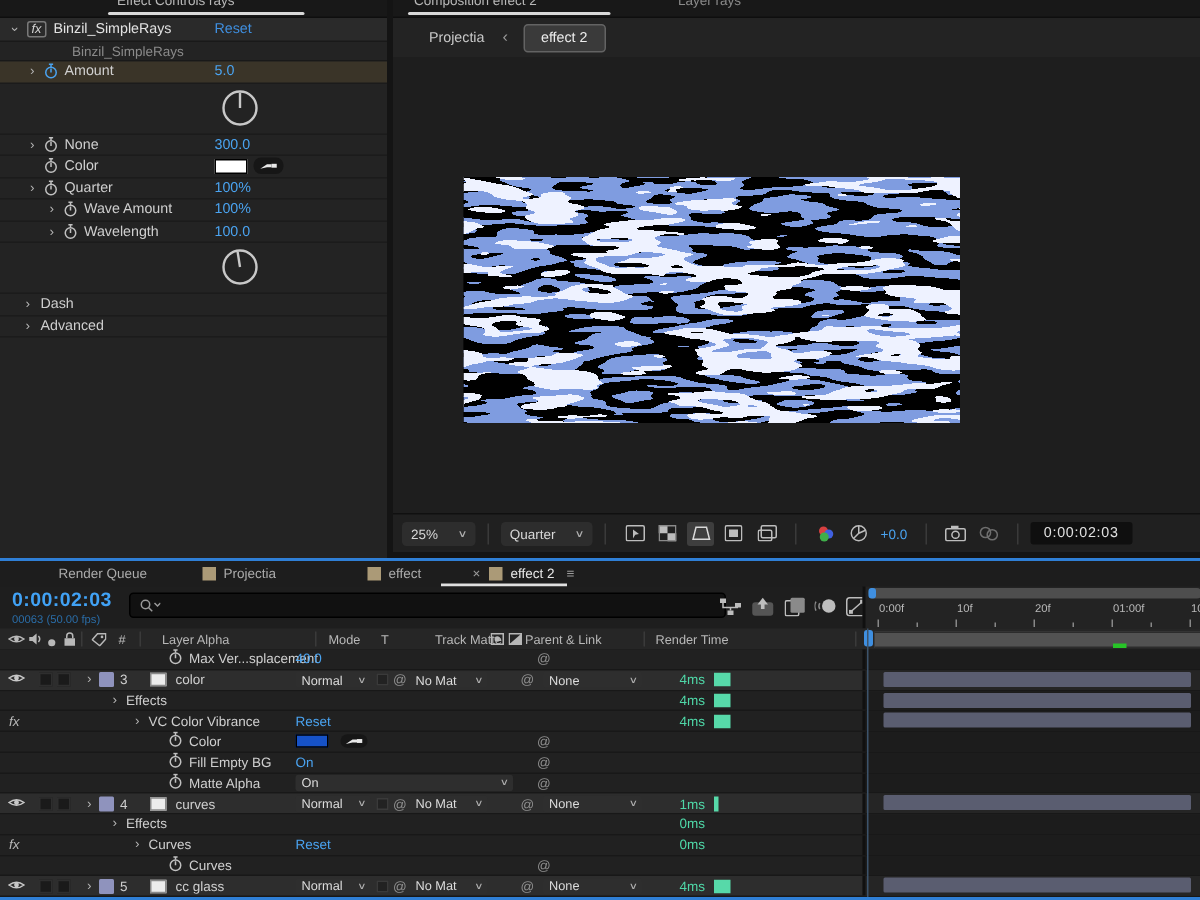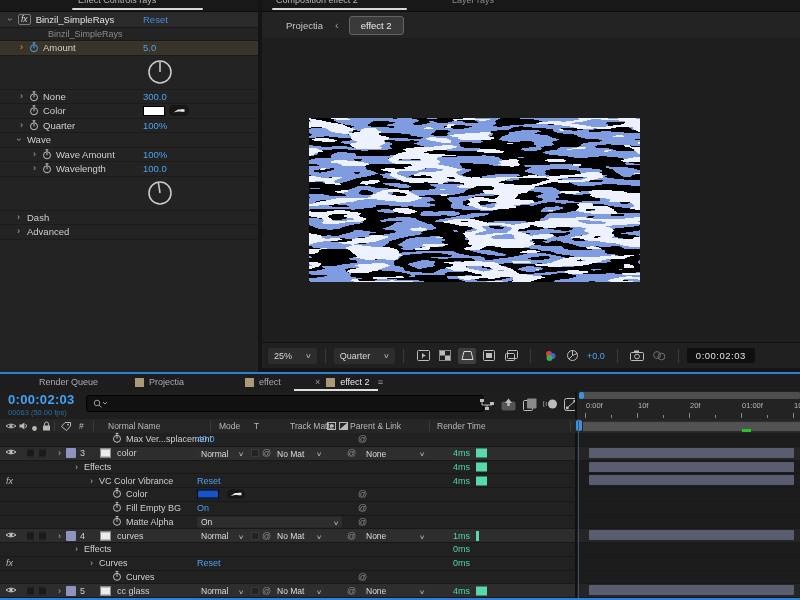--- a/index.html
+++ b/index.html
@@ -182,24 +182,20 @@
           <svg width="10" height="11">
             <circle cx="5" cy="6.3" r="3.5" fill="none" stroke="#c0c0c0"></circle>
             <line x1="5" y1="6.3" x2="5" y2="3.6" stroke="#c0c0c0"></line>
             <line x1="3.6" y1="0.8" x2="6.4" y2="0.8" stroke="#c0c0c0"></line>
             <line x1="5" y1="0.8" x2="5" y2="2.6" stroke="#c0c0c0"></line>
           </svg>
         </span>
         <span class="ec-name">Quarter</span>
         <span class="ec-val">100%</span>
       </div>
-      <div class="ec-row kind-group">
-        <span class="exp open">›</span>
-        <span class="ec-name">Wave</span>
-      </div>
       <div class="ec-row ind1">
         <span class="exp">›</span>
         <span class="sw-wrap">
           <svg width="10" height="11">
             <circle cx="5" cy="6.3" r="3.5" fill="none" stroke="#c0c0c0"></circle>
             <line x1="5" y1="6.3" x2="5" y2="3.6" stroke="#c0c0c0"></line>
             <line x1="3.6" y1="0.8" x2="6.4" y2="0.8" stroke="#c0c0c0"></line>
             <line x1="5" y1="0.8" x2="5" y2="2.6" stroke="#c0c0c0"></line>
           </svg>
         </span>
@@ -462,21 +458,21 @@
     </span>
     <div class="colsep" style="left:54px"></div>
     <span class="ab" style="left:61px;top:3px">
       <svg width="10" height="9">
           <path d="M0.5 4.5 L4 0.5 H9.5 V4 L5.5 8.5 Z" fill="none" stroke="#b8b8b8"></path>
           <circle cx="7" cy="2.6" r="0.9" fill="#b8b8b8"></circle>
         </svg>
     </span>
     <span class="ab" style="left:79px;top:2px">#</span>
     <div class="colsep" style="left:93px"></div>
-    <span class="ab" style="left:108px;top:2px">Normal Name</span>
+    <span class="ab" style="left:108px;top:2px">Layer Alpha</span>
     <div class="colsep" style="left:210px"></div>
     <span class="ab" style="left:219px;top:2px">Mode</span>
     <span class="ab" style="left:254px;top:2px">T</span>
     <span class="ab" style="left:290px;top:2px">Track Matte</span>
     <span class="ab" style="left:327px;top:3px">
       <svg width="9" height="8">
           <rect x="0.5" y="0.5" width="8" height="7" fill="none" stroke="#b8b8b8"></rect>
           <circle cx="4.5" cy="4" r="1.8" fill="#b8b8b8"></circle>
         </svg>
     </span>

